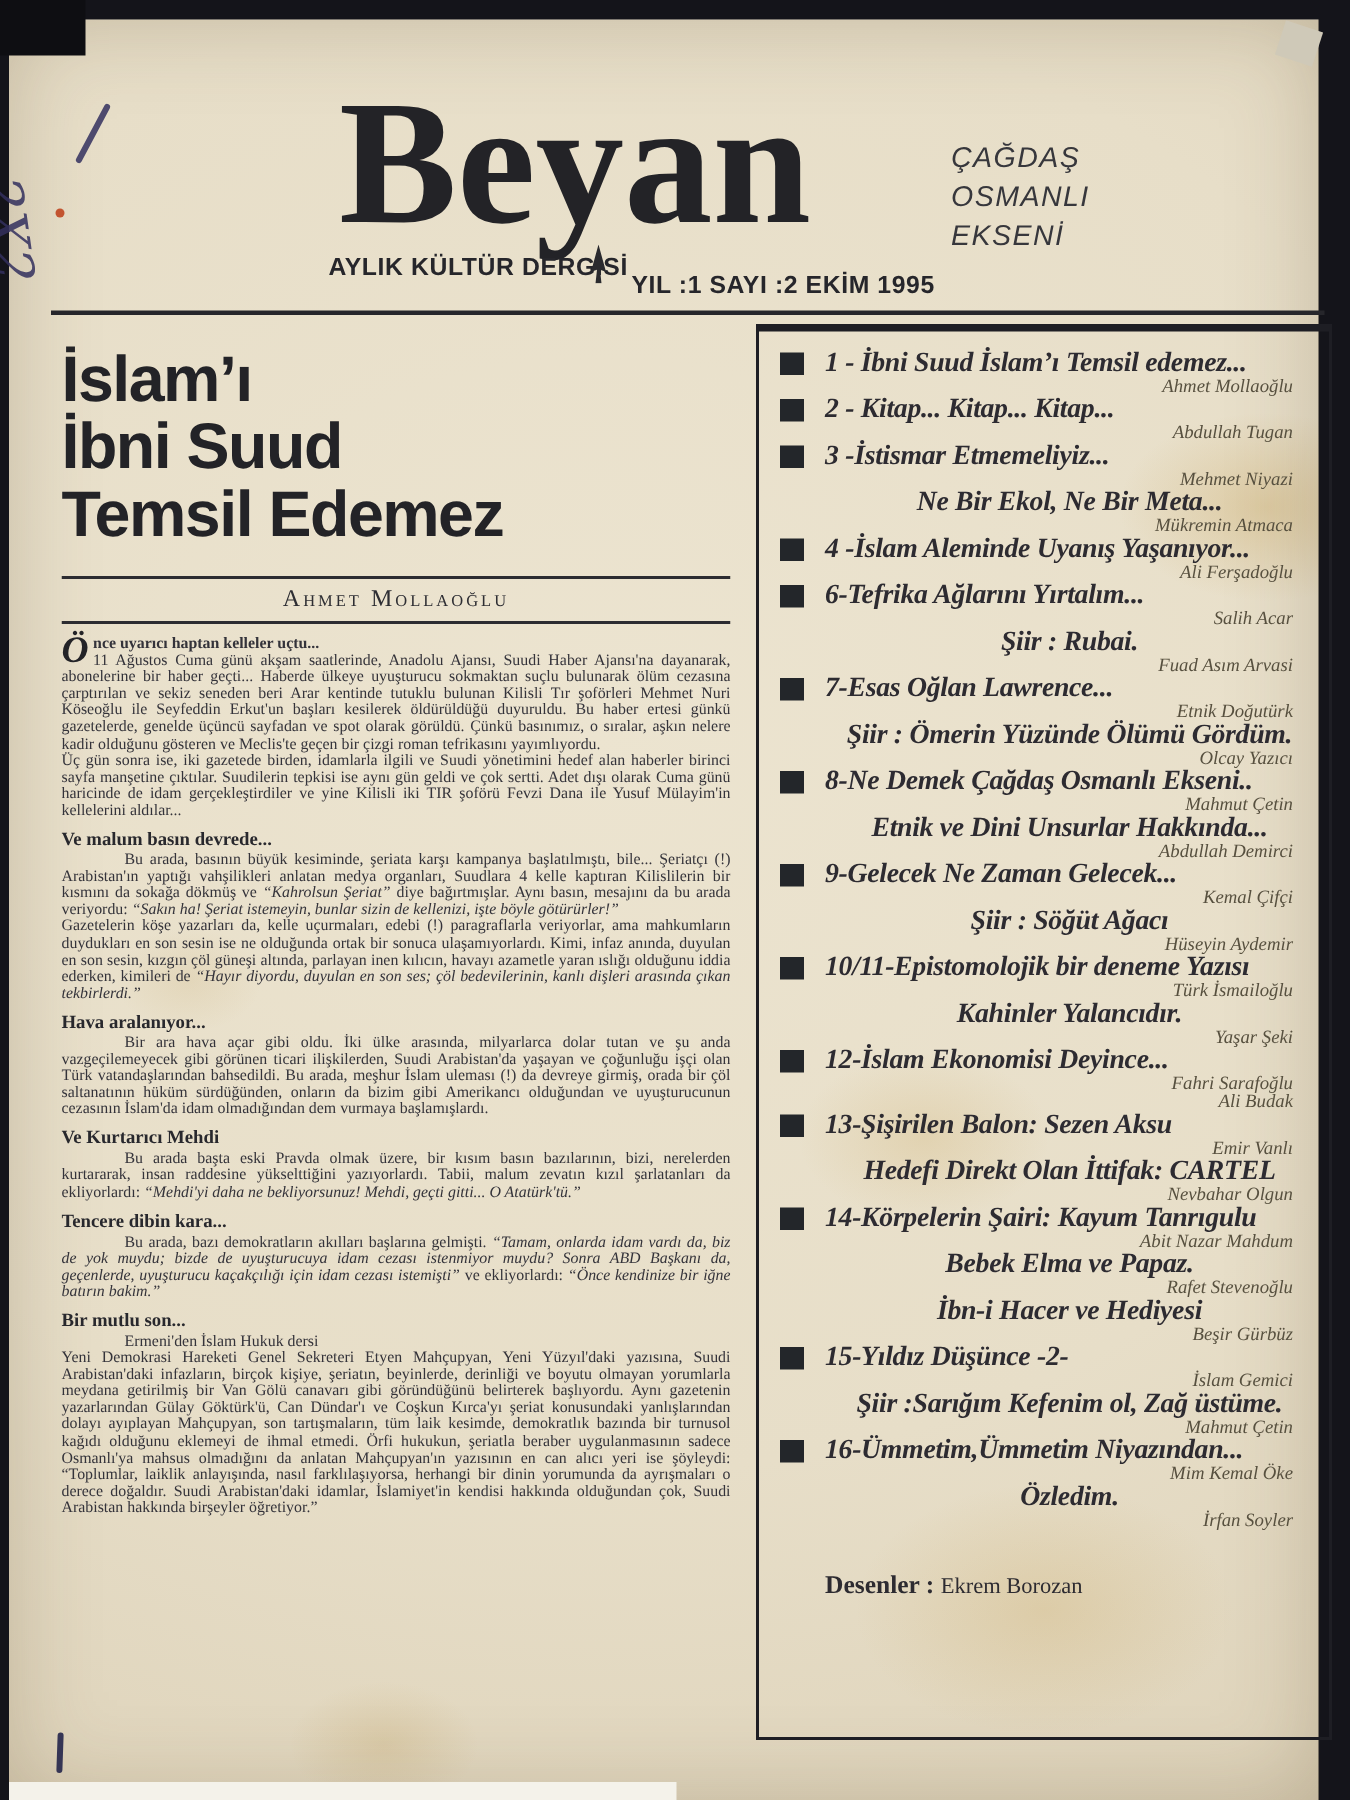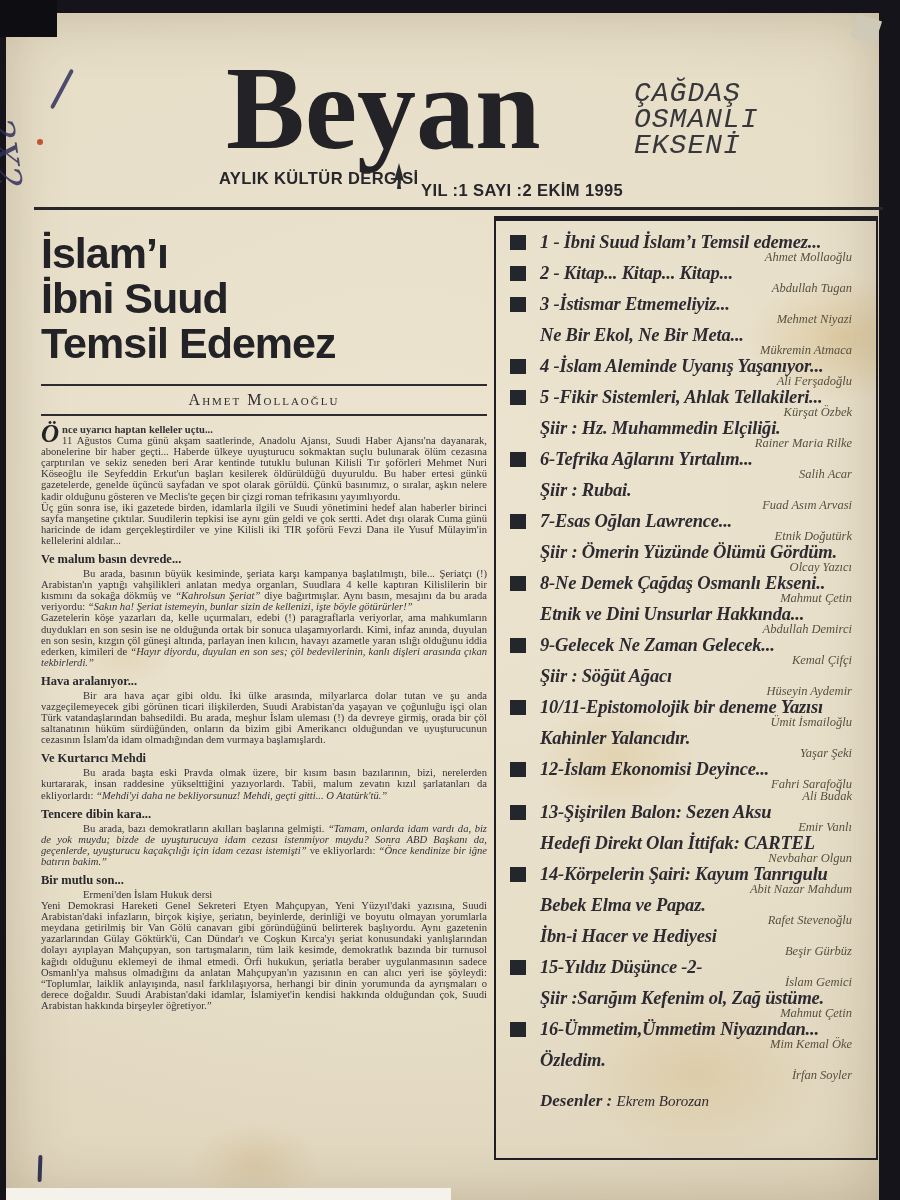--- a/index.html
+++ b/index.html
@@ -19,22 +19,22 @@
   .corner-notch{position:absolute;right:0;top:4px;width:26px;height:24px;background:#cfc9b8;transform:rotate(18deg);}
   
   .hand-note{position:absolute;left:14px;top:104px;color:#33305e;font-size:36px;font-style:italic;
     font-family:"DejaVu Serif",serif;transform:rotate(82deg) skewX(-8deg);transform-origin:left top;opacity:.85;}
   .hand-line{position:absolute;left:34px;top:74px;width:44px;height:4px;background:#33305e;transform:rotate(-62deg);border-radius:2px;opacity:.85;}
   .hand-dot{position:absolute;left:31px;top:126px;width:6px;height:6px;border-radius:50%;background:#bf4520;opacity:.9;}
   .hand-tick{position:absolute;left:32px;top:1142px;width:4px;height:27px;background:#23254a;border-radius:2px;transform:rotate(2deg);opacity:.9;}
   
   .mast-title{position:absolute;left:220px;top:40px;margin:0;font-family:"Liberation Serif",serif;
     font-weight:bold;font-size:118px;line-height:112px;letter-spacing:0px;color:#232327;}
-  .tagline{position:absolute;left:628px;top:68px;font-family:Liberation Mono, monospace;font-style:italic;
-    font-size:28px;line-height:26px;letter-spacing:1px;color:#37373c;}
+  .tagline{position:absolute;left:628px;top:80px;font-family:Liberation Sans, sans-serif;font-style:italic;
+    font-size:19px;line-height:26px;letter-spacing:1px;color:#37373c;}
   .mast-sub-left{position:absolute;left:213px;top:156px;font-family:"Liberation Sans",sans-serif;font-weight:bold;
     font-size:16.5px;color:#26262b;letter-spacing:.4px;}
   .mast-sub-right{position:absolute;left:415px;top:168px;font-family:"Liberation Sans",sans-serif;font-weight:bold;
     font-size:16.5px;color:#26262b;letter-spacing:.4px;}
   .ink-mark{position:absolute;left:388px;top:150px;width:10px;height:26px;background:#2a2a2e;
     clip-path:polygon(50% 0,100% 70%,60% 65%,70% 100%,30% 100%,40% 65%,0 70%);}
   .mast-rule{position:absolute;left:28px;top:194px;width:849px;height:3px;background:#26262b;}
   
   .article{position:absolute;left:35px;top:218px;width:446px;height:925px;overflow:hidden;}
   .article-title{margin:0 0 18px 0;font-family:"Liberation Sans",sans-serif;font-weight:bold;
@@ -44,30 +44,30 @@
   .byline{text-align:center;font-variant:small-caps;font-size:16px;letter-spacing:2px;color:#2e2e33;margin:1px 0 5px 0;}
   .rule2{border:none;border-top:2px solid #2c2c31;margin:0 0 8px 0;}
   .body{font-size:10.6px;line-height:11.1px;color:#34333a;text-align:justify;}
   .body p{margin:0;}
   .body p.ind{text-indent:42px;}
   .dropcap{float:left;font-size:25px;line-height:20px;font-weight:bold;font-style:italic;margin:0 3px 0 0;color:#232327;}
   .lead b{font-weight:bold;}
   .sec-head{font-weight:bold;font-size:12.5px;line-height:13px;margin:7px 0 2px 0;color:#28282d;}
   .it{font-style:italic;}
   
-  .tocbox{position:absolute;left:488px;top:203px;width:384px;height:944px;border:2px solid #1e1e24;
+  .tocbox{position:absolute;left:498px;top:203px;width:384px;height:944px;border:2px solid #1e1e24;
     border-top-width:5px;padding:12px 10px 4px 14px;overflow:hidden;}
   .toc-item{margin-bottom:1px;}
   .toc-line{position:relative;padding-left:30px;font-weight:bold;font-style:italic;
     font-size:18.5px;line-height:19px;color:#2d2b31;letter-spacing:-.2px;}
   .toc-line .bullet{position:absolute;left:0;top:2px;width:16px;height:15px;background:#23262a;display:inline-block;}
-  .toc-line.cont{padding-left:30px;}
+  .toc-line.cont{padding-left:30px;text-align:center;}
   .toc-author{font-style:italic;font-size:12.5px;line-height:11px;color:#57503f;text-align:right;
     padding-right:14px;margin:0 0 1px 0;}
-  .toc-footer{margin-top:10px;padding-left:30px;font-style:italic;font-size:17px;color:#2d2b31;}
+  .toc-footer{margin-top:28px;padding-left:30px;font-size:17px;color:#2d2b31;}
   .toc-footer .tf-label{font-weight:bold;}
   .toc-footer .tf-value{font-size:15px;}
 </style>
 </head>
 <body>
 
 <div class="scan">
   <div class="paper">
 
     <div class="hand-line"></div>
@@ -131,26 +131,20 @@
             <div class="toc-line"><span class="bullet"></span><span>3 -İstismar Etmemeliyiz...</span></div>
             <div class="toc-author">Mehmet Niyazi</div>
             <div class="toc-line cont"><span>Ne Bir Ekol, Ne Bir Meta...</span></div>
             <div class="toc-author">Mükremin Atmaca</div>
           </div>
           <div class="toc-item">
             <div class="toc-line"><span class="bullet"></span><span>4 -İslam Aleminde Uyanış Yaşanıyor...</span></div>
             <div class="toc-author">Ali Ferşadoğlu</div>
           </div>
           <div class="toc-item">
-            <div class="toc-line"><span class="bullet"></span><span>5 -Fikir Sistemleri, Ahlak Tellakileri...</span></div>
-            <div class="toc-author">Kürşat Özbek</div>
-            <div class="toc-line cont"><span>Şiir : Hz. Muhammedin Elçiliği.</span></div>
-            <div class="toc-author">Rainer Maria Rilke</div>
-          </div>
-          <div class="toc-item">
             <div class="toc-line"><span class="bullet"></span><span>6-Tefrika Ağlarını Yırtalım...</span></div>
             <div class="toc-author">Salih Acar</div>
             <div class="toc-line cont"><span>Şiir : Rubai.</span></div>
             <div class="toc-author">Fuad Asım Arvasi</div>
           </div>
           <div class="toc-item">
             <div class="toc-line"><span class="bullet"></span><span>7-Esas Oğlan Lawrence...</span></div>
             <div class="toc-author">Etnik Doğutürk</div>
             <div class="toc-line cont"><span>Şiir : Ömerin Yüzünde Ölümü Gördüm.</span></div>
             <div class="toc-author">Olcay Yazıcı</div>
@@ -162,21 +156,21 @@
             <div class="toc-author">Abdullah Demirci</div>
           </div>
           <div class="toc-item">
             <div class="toc-line"><span class="bullet"></span><span>9-Gelecek Ne Zaman Gelecek...</span></div>
             <div class="toc-author">Kemal Çifçi</div>
             <div class="toc-line cont"><span>Şiir : Söğüt Ağacı</span></div>
             <div class="toc-author">Hüseyin Aydemir</div>
           </div>
           <div class="toc-item">
             <div class="toc-line"><span class="bullet"></span><span>10/11-Epistomolojik bir deneme Yazısı</span></div>
-            <div class="toc-author">Ümit İsmailoğlu</div>
+            <div class="toc-author">Türk İsmailoğlu</div>
             <div class="toc-line cont"><span>Kahinler Yalancıdır.</span></div>
             <div class="toc-author">Yaşar Şeki</div>
           </div>
           <div class="toc-item">
             <div class="toc-line"><span class="bullet"></span><span>12-İslam Ekonomisi Deyince...</span></div>
             <div class="toc-author">Fahri Sarafoğlu</div>
             <div class="toc-author">Ali Budak</div>
           </div>
           <div class="toc-item">
             <div class="toc-line"><span class="bullet"></span><span>13-Şişirilen Balon: Sezen Aksu</span></div>

